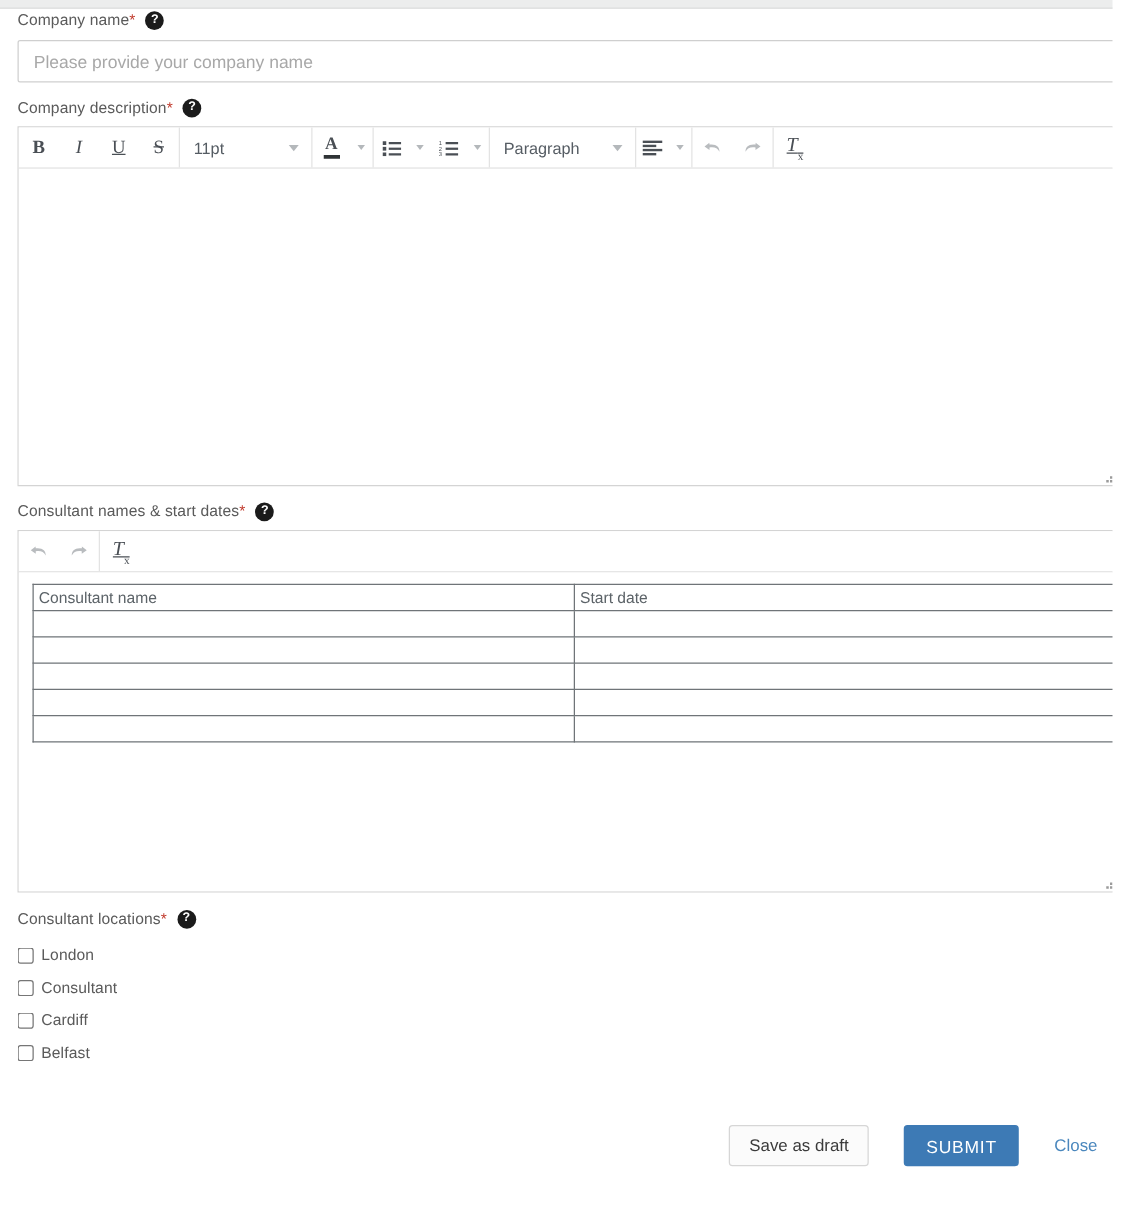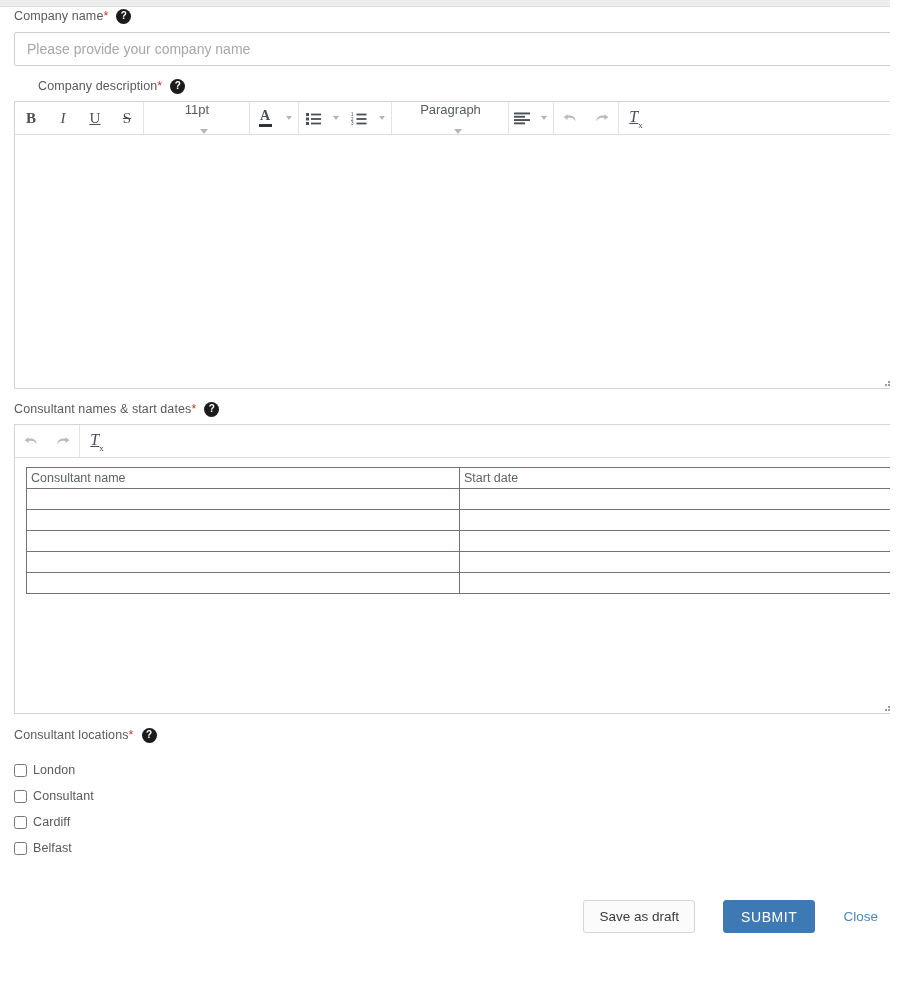--- a/index.html
+++ b/index.html
@@ -113,21 +113,20 @@
   .tb-select {
     display: flex;
     align-items: center;
     justify-content: space-between;
     height: 100%;
     padding: 0 10px 0 11px;
     font-size: 13px;
     color: #555c63;
     cursor: pointer;
     min-width: 60px;
-    flex-direction: column;
   }
   .tb-select .caret { margin-left: 14px; }
   .caret {
     width: 0; height: 0;
     border-left: 4px solid transparent;
     border-right: 4px solid transparent;
     border-top: 5px solid #b4b8bb;
     display: inline-block;
   }
   .caret-sm {
@@ -214,21 +213,21 @@
     font-family: "Liberation Sans", sans-serif;
   }
   .consultant-table td.head { color: #5c6368; }
   .col-name { width: 433px; }
   .col-date { width: 433px; }
 
   
   .checks { margin-top: 8px; padding-left: 14px; }
   .check-row {
     display: flex;
-    align-items: flex-end;
+    align-items: center;
     height: 26px;
   }
   .check-row input[type="checkbox"] {
     width: 13px; height: 13px;
     margin: 0 6px 0 0;
     accent-color: #3d7ab5;
     cursor: pointer;
   }
   .check-row label {
     font-size: 12.5px;
@@ -271,21 +270,21 @@
     font-family: "Liberation Sans", sans-serif;
   }
   .link-close {
     color: #4a87bd;
     font-size: 13.5px;
     text-decoration: none;
     cursor: pointer;
     padding-right: 2px;
   }
 
-  .label-row-2 { margin-top: 12px; margin-left: 24px; }
+  .label-row-2 { margin-top: 12px; }
   .label-row-3 { margin-top: 12px; }
   .label-row-4 { margin-top: 13px; }
 </style>
 </head>
 <body>
 
 <div class="page">
 
   <div class="top-strip"></div>
 

